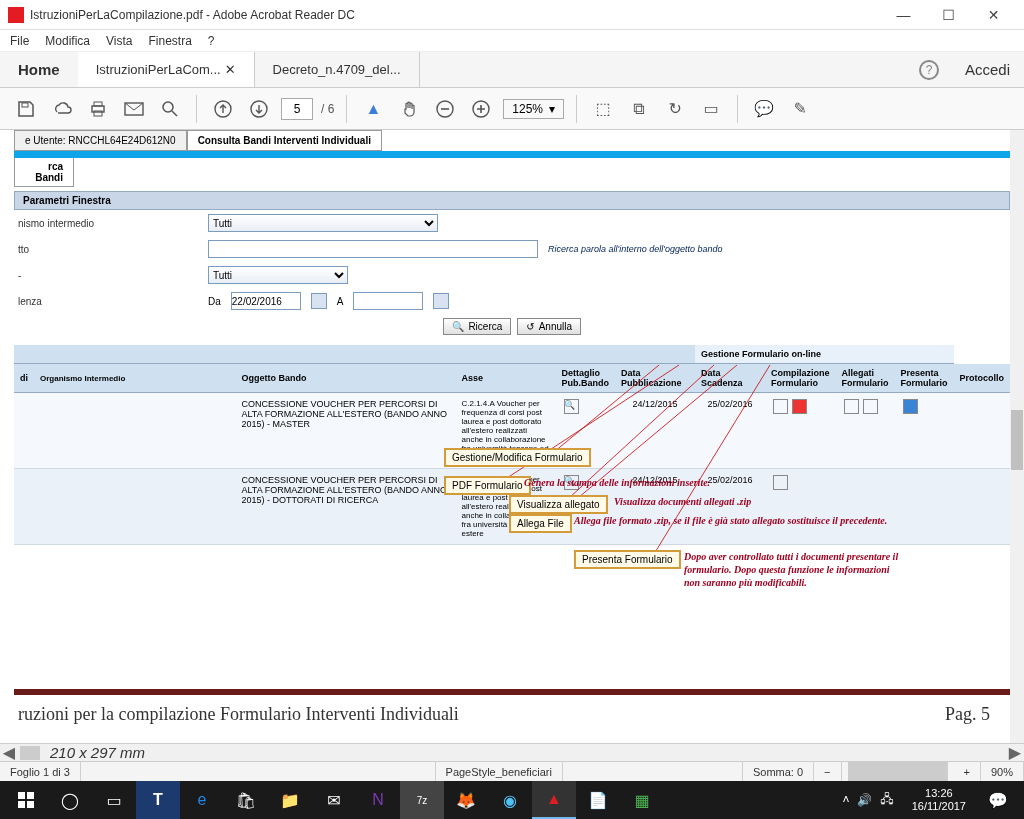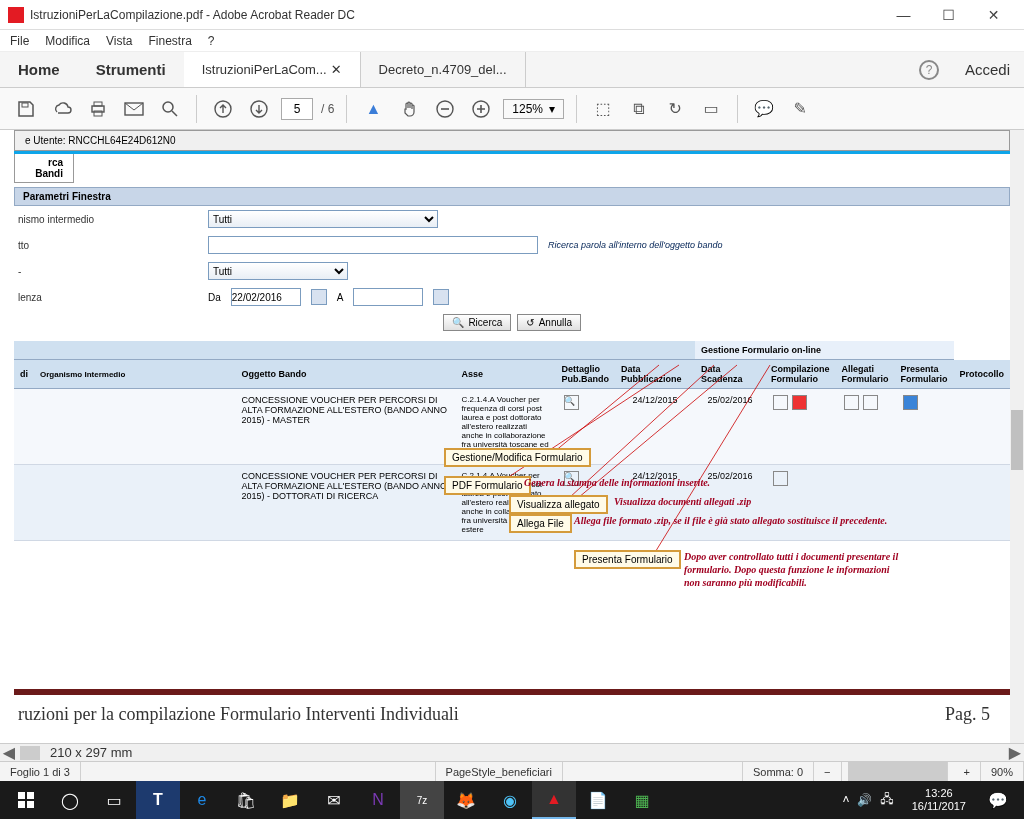--- a/index.html
+++ b/index.html
@@ -30,21 +30,21 @@
 .toolbar .sep { width: 1px; height: 28px; background: #ccc; margin: 0 4px; }
 .toolbar .page-input { width: 32px; height: 22px; text-align: center; font-size: 12px; border: 1px solid #aaa; }
 .toolbar .page-of { font-size: 12px; color: #555; }
 .toolbar .zoom-box { border: 1px solid #aaa; padding: 2px 8px; font-size: 12px; display: flex; align-items: center; gap: 6px; }
 
 
 .pdf-area { position: absolute; top: 130px; left: 14px; right: 14px; bottom: 80px; background: #fff; overflow: hidden; }
 .pdf-page { background: #fff; position: relative; height: 100%; font-size: 10px; }
 
 
-.crumb-row { display: flex; border-bottom: 3px solid #0ea5e9; flex-direction: column; }
+.crumb-row { display: flex; border-bottom: 7px solid #0ea5e9; }
 .crumb { padding: 4px 10px; font-size: 10px; border: 1px solid #999; background: #f0f0f0; }
 .crumb.active { background: #fff; font-weight: 600; }
 .crumb.sub { background: #fff; border-top: none; font-weight: 600; padding: 3px 10px; text-align: right; }
 
 
 .form-panel { margin-top: 4px; }
 .panel-header { background: #c8d6e8; padding: 3px 8px; font-size: 10px; font-weight: 600; border: 1px solid #93a9c4; }
 .form-row { display: flex; align-items: center; padding: 4px 4px; gap: 10px; }
 .form-label { width: 180px; font-size: 10px; color: #333; }
 .form-select { width: 230px; height: 18px; border: 1px solid #7b9cbf; font-size: 10px; background: linear-gradient(#fff,#e8eef5); }
@@ -72,21 +72,21 @@
 
 .pdf-footer-line { position: absolute; left: 0; right: 0; bottom: 44px; height: 6px; background: #6b1a1a; }
 .pdf-footer-text { position: absolute; left: 4px; bottom: 14px; font-family: Georgia, serif; font-size: 18px; color: #333; }
 .pdf-footer-pag { position: absolute; right: 20px; bottom: 14px; font-family: Georgia, serif; font-size: 18px; color: #333; }
 
 
 .hscroll { position: absolute; left: 0; right: 0; bottom: 58px; height: 18px; background: #f0f0f0; border-top: 1px solid #ccc; display: flex; align-items: center; }
 .hscroll .thumb { width: 20px; height: 14px; background: #ccc; margin-left: 2px; }
 .hscroll .arrow { width: 18px; height: 16px; display: flex; align-items: center; justify-content: center; color: #666; }
 .hscroll .spacer { flex: 1; }
-.hscroll .dim { font-size: 13px; color: #333; padding: 0 10px; }
+.hscroll .dim { font-size: 15px; color: #333; padding: 0 10px; font-style: italic; }
 
 
 .status1 { position: absolute; left: 0; right: 0; bottom: 38px; height: 20px; background: #f4f4f4; border-top: 1px solid #ccc; display: flex; align-items: center; font-size: 11px; color: #333; }
 .status1 > div { padding: 0 10px; border-right: 1px solid #d0d0d0; height: 100%; display: flex; align-items: center; }
 .status1 .flex { flex: 1; }
 .zoom-slider { width: 100px; height: 4px; background: #ccc; position: relative; margin: 0 6px; }
 
 
 .taskbar { position: absolute; left: 0; right: 0; bottom: 0; height: 38px; background: #1a1a1a; display: flex; align-items: center; padding: 0 4px; }
 .taskbar .tb-item { width: 44px; height: 38px; display: flex; align-items: center; justify-content: center; color: #fff; font-size: 16px; }
@@ -115,21 +115,20 @@
 <div class="menubar">
   <span>File</span>
   <span>Modifica</span>
   <span>Vista</span>
   <span>Finestra</span>
   <span>?</span>
 </div>
 
 <div class="tabbar">
   <div class="home-tab">Home</div>
-  <div class="tools-tab">Strumenti</div>
   <div class="doc-tab">
     <span>IstruzioniPerLaCom...</span>
     <span>✕</span>
   </div>
   <div class="doc-tab inactive">
     <span>Decreto_n.4709_del...</span>
   </div>
   <div class="spacer"></div>
   <div class="help-icon">?</div>
   <div class="accedi">Accedi</div>
@@ -211,20 +210,21 @@
   <div class="tbtn">▭</div>
   <div class="sep"></div>
   <div class="tbtn">💬</div>
   <div class="tbtn">✎</div>
 </div>
 
 <div class="pdf-area">
   <div class="pdf-page">
     <div class="crumb-row">
       <div class="crumb">e Utente: RNCCHL64E24D612N0</div>
+      <div class="crumb active">Consulta Bandi Interventi Individuali</div>
     </div>
     <div class="crumb sub" style="width:60px;border-left:1px solid #999;border-right:1px solid #999;">rca Bandi</div>
 
     <div class="form-panel">
       <div class="panel-header">Parametri Finestra</div>
       <div class="form-row">
         <div class="form-label">nismo intermedio</div>
         <select class="form-select"><option>Tutti</option></select>
       </div>
       <div class="form-row">

